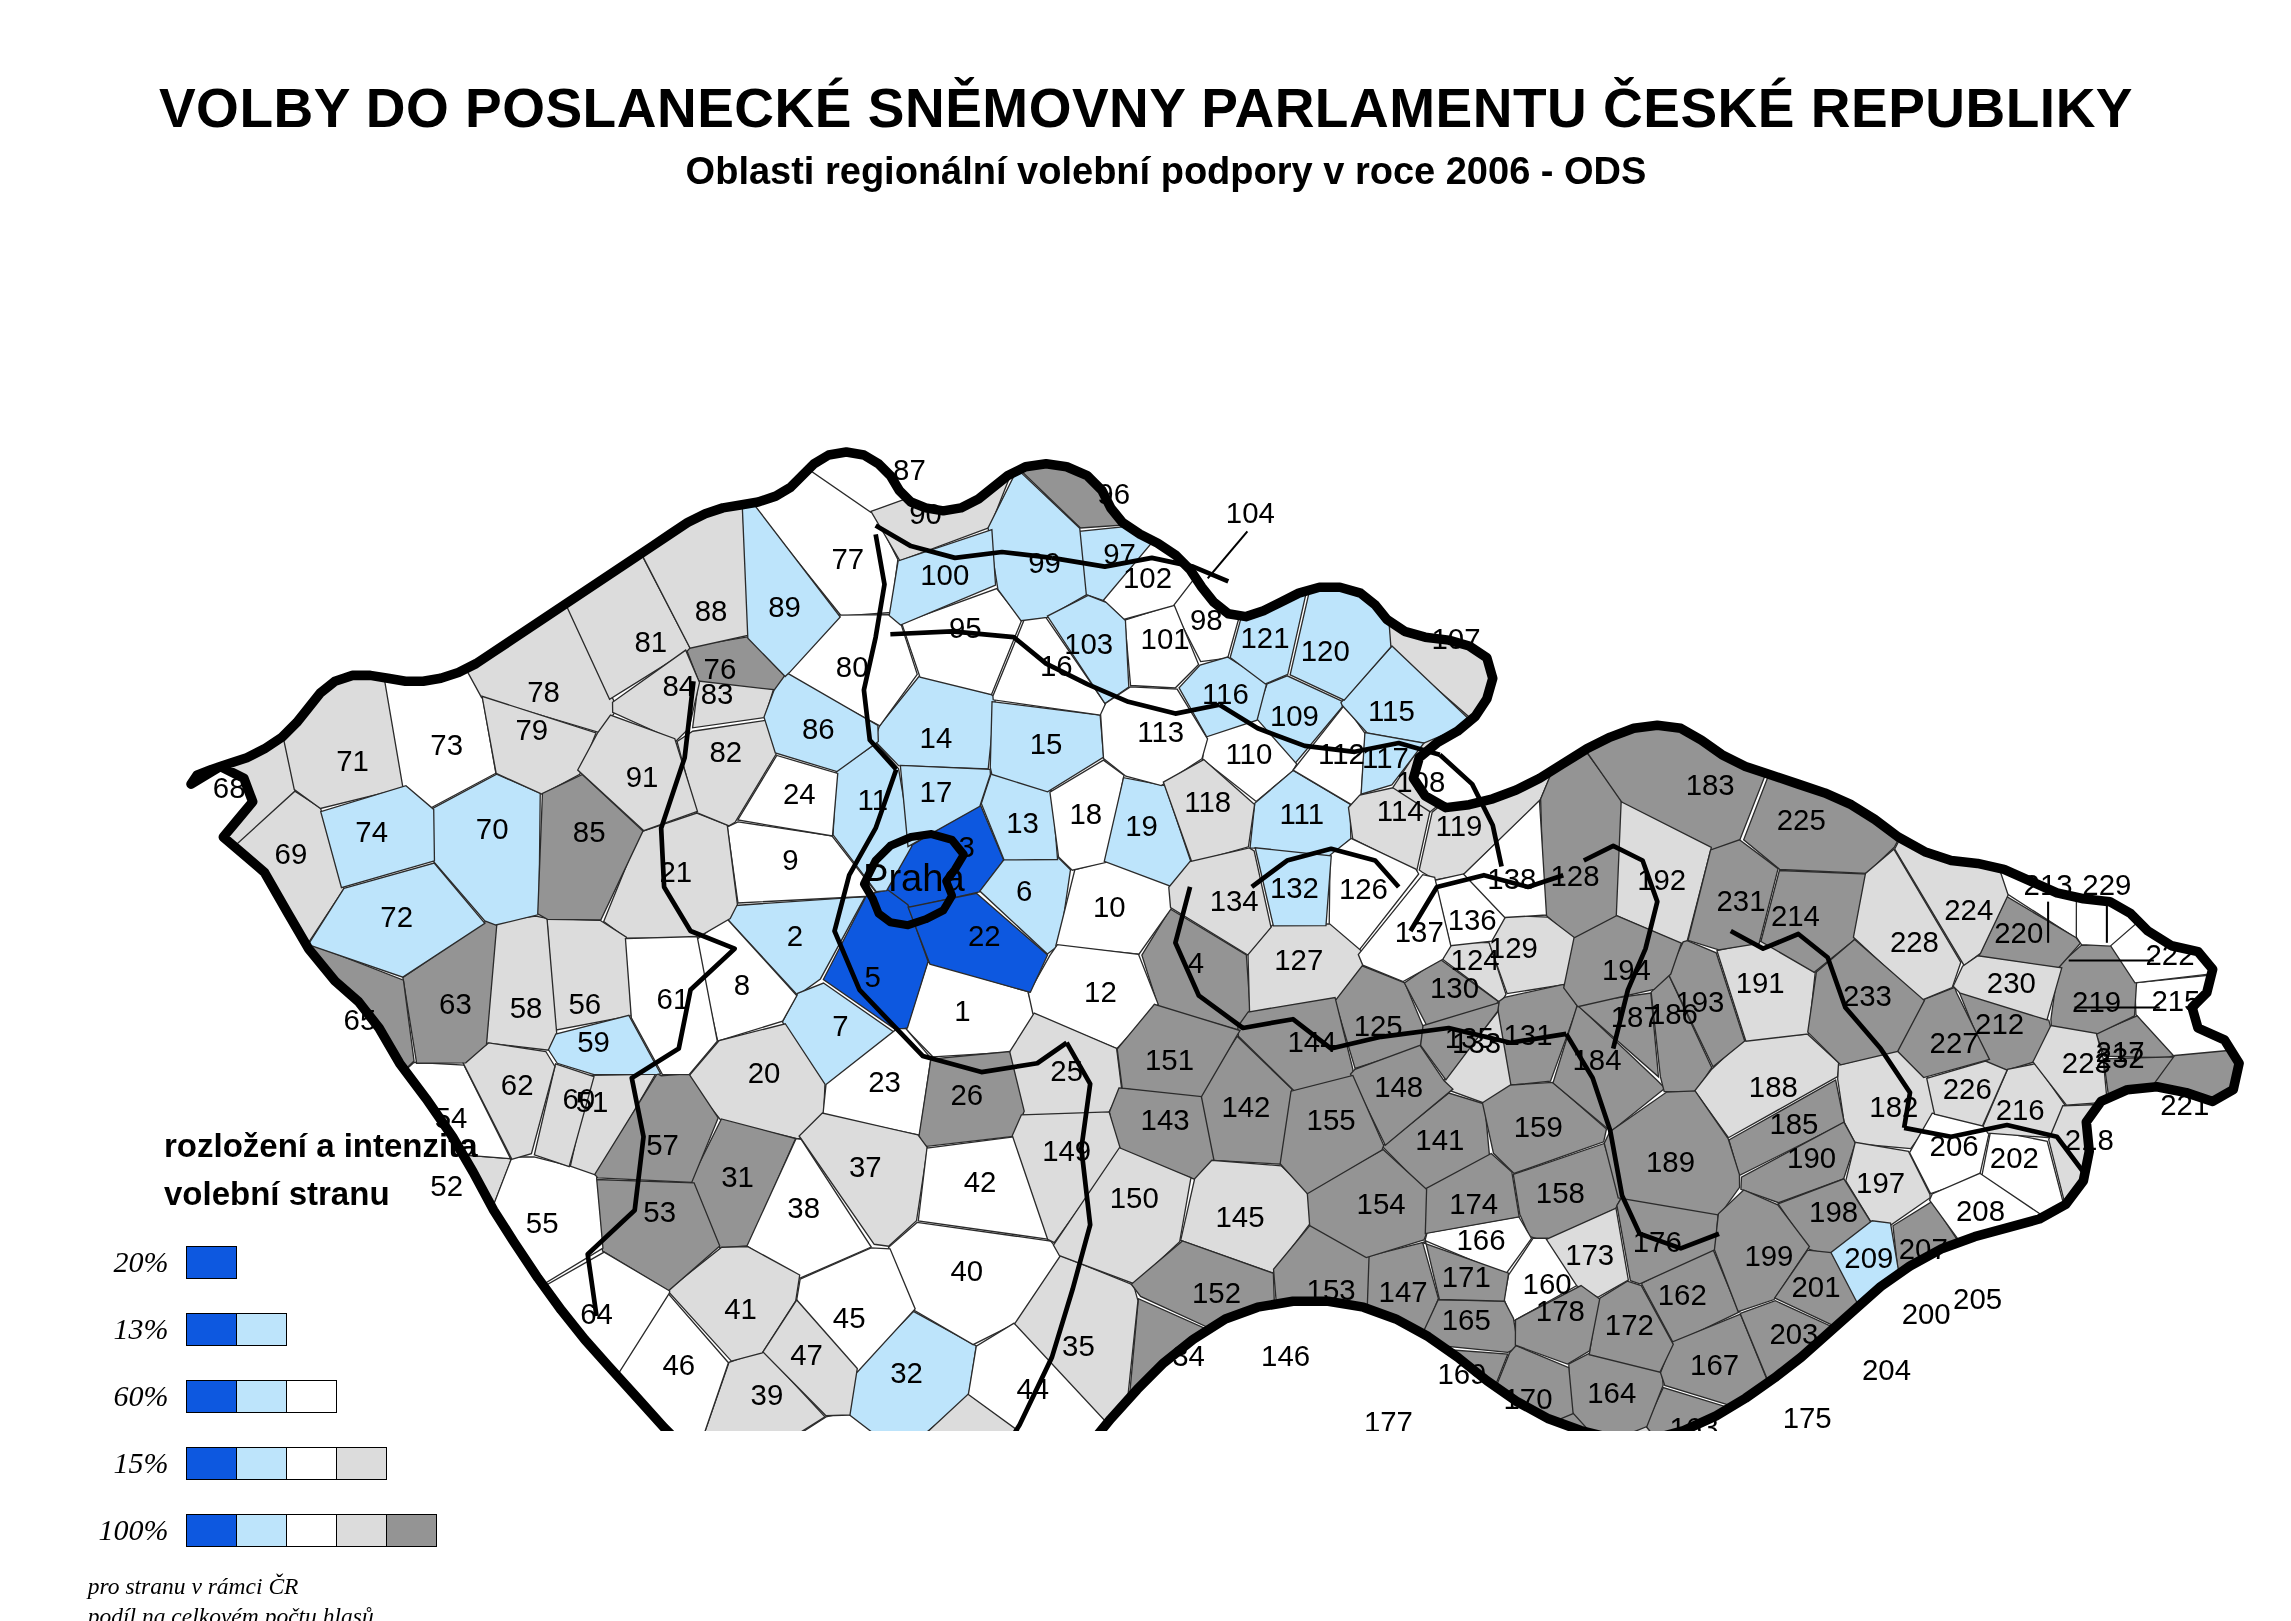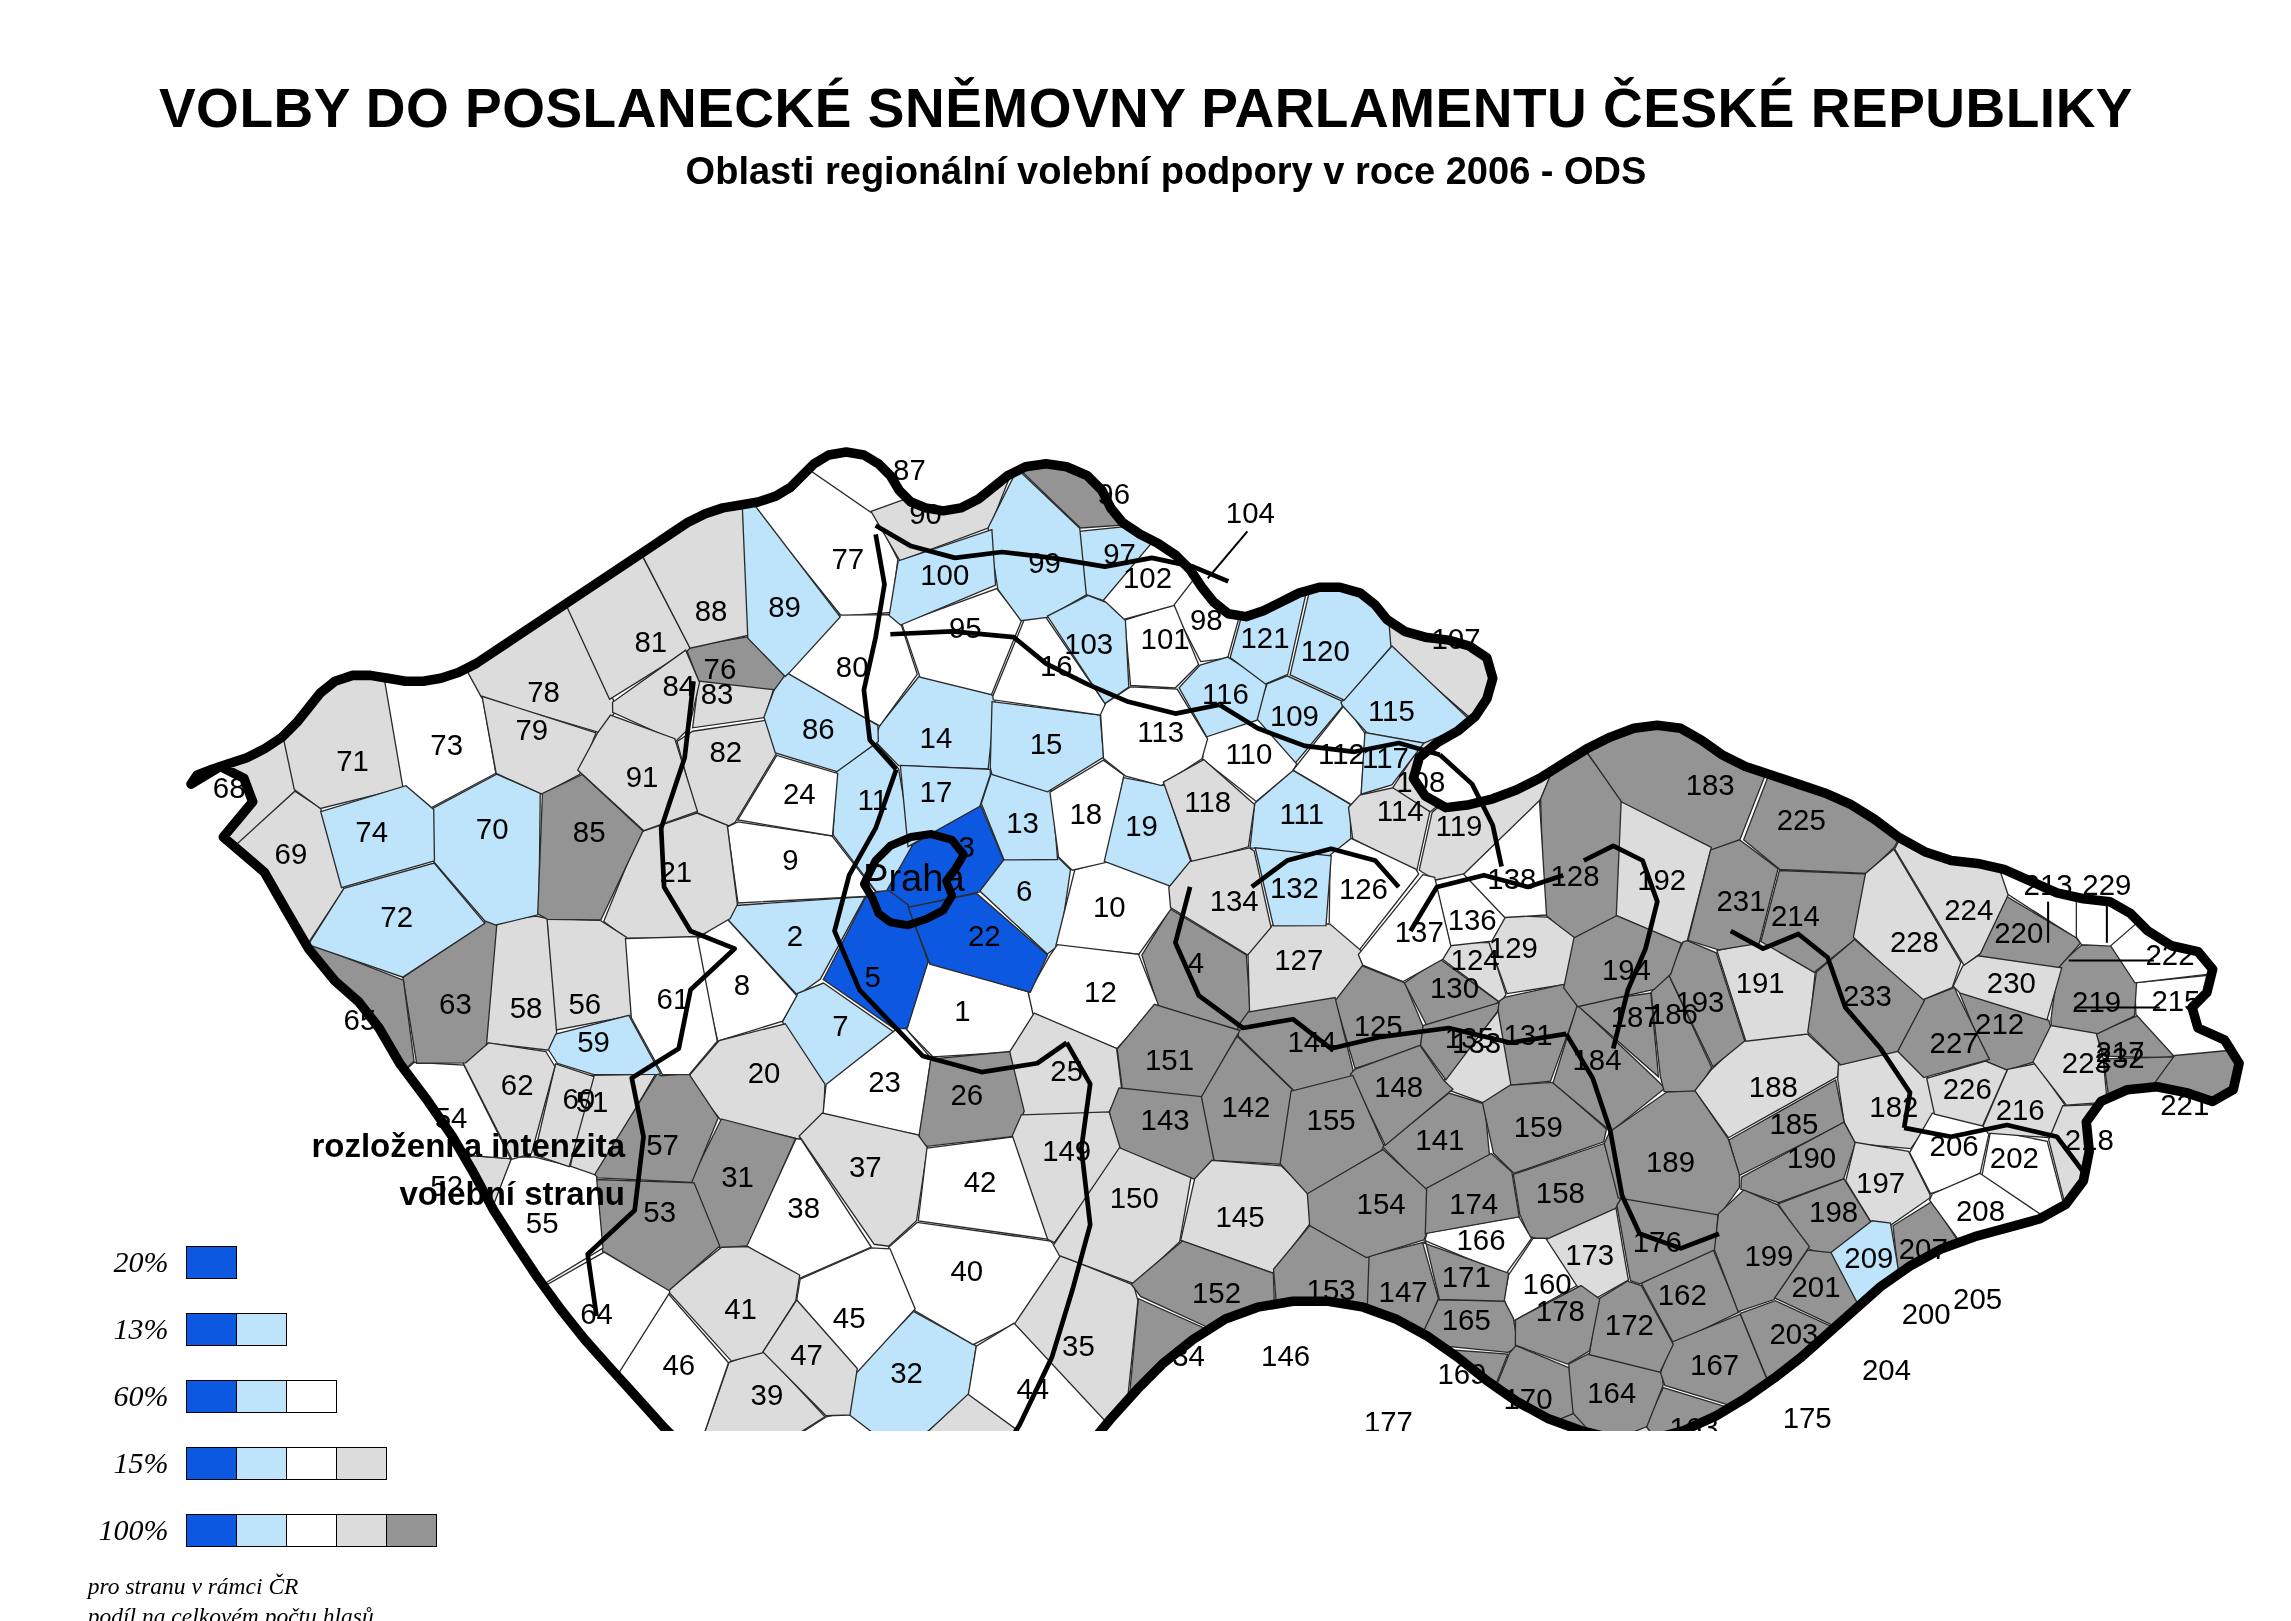--- a/index.html
+++ b/index.html
@@ -48,21 +48,20 @@
     top: 1122px;
     width: 549px;
   }
   #legend-heading {
     font-family: "Liberation Sans", sans-serif;
     font-weight: bold;
     font-size: 33px;
     color: #000;
     margin-left: 88px;
     line-height: 1.45;
-    text-align: right;
   }
   #legend-heading div { white-space: nowrap; }
   .legend-row {
     display: flex;
     align-items: center;
     height: 45px;
     margin-top: 22px;
   }
   .legend-pct {
     width: 110px;

